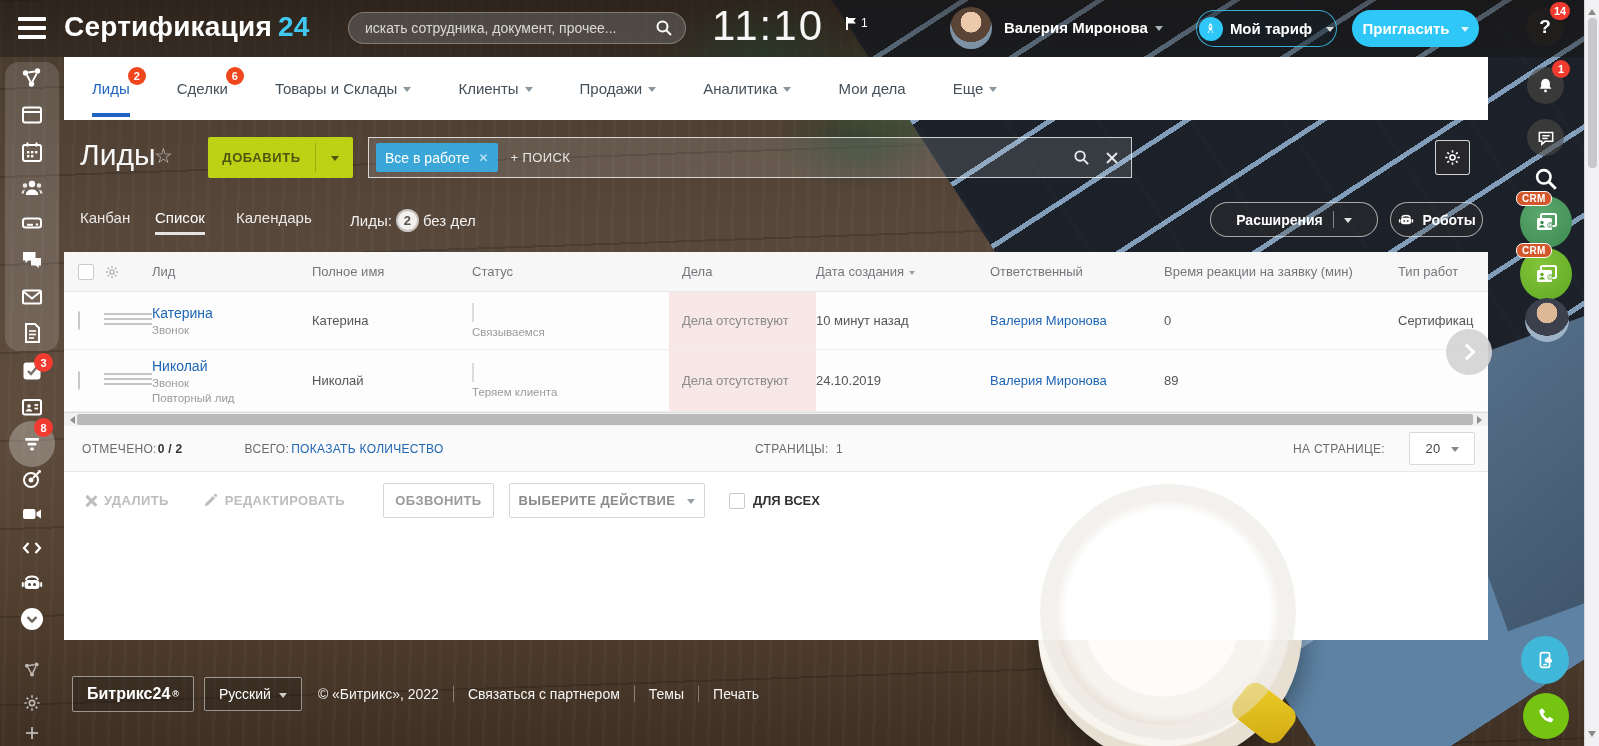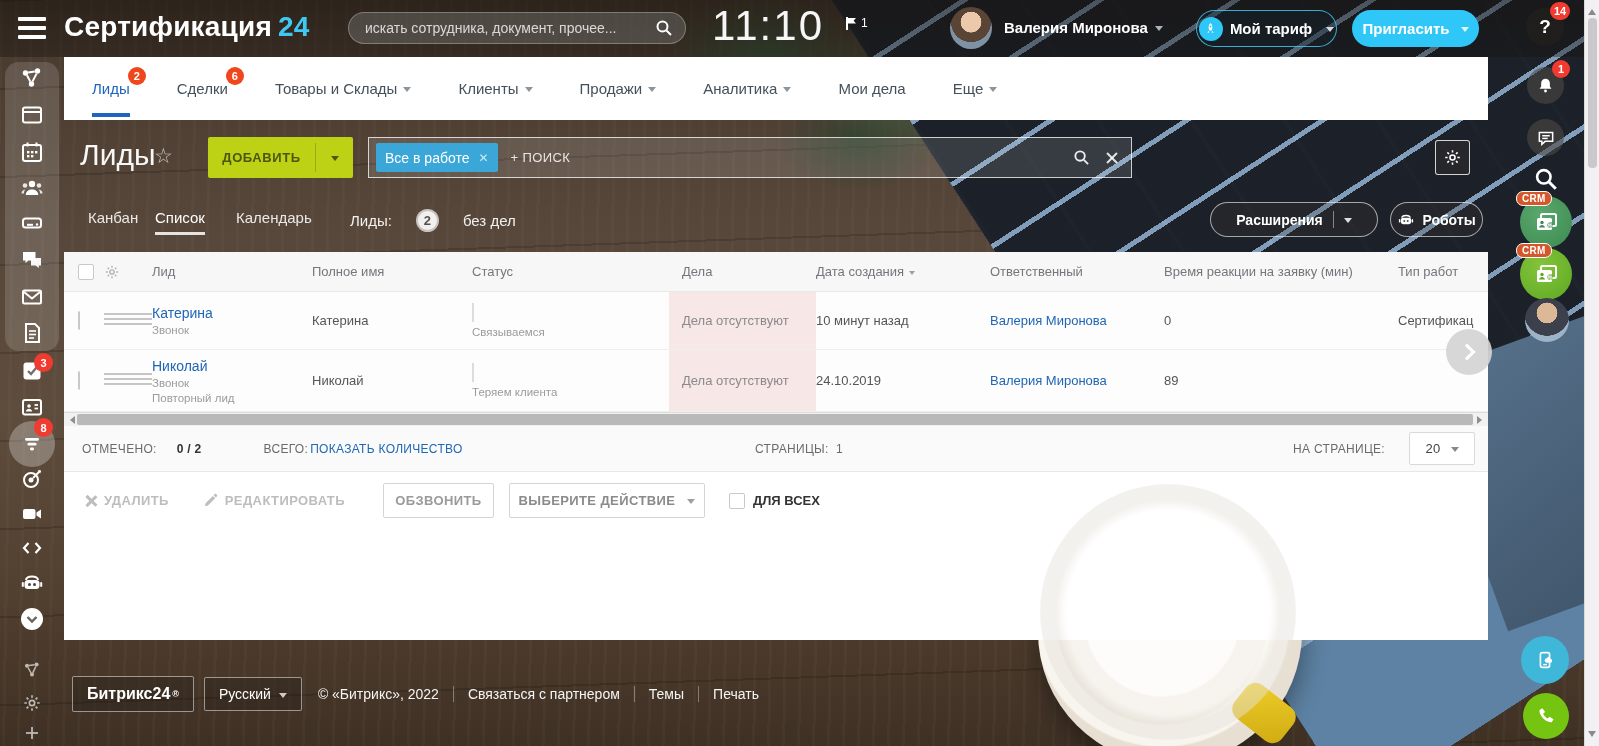--- a/index.html
+++ b/index.html
@@ -131,21 +131,21 @@
   .f-x::before, .f-x::after { content:""; position:absolute; left:6px; top:0; width:2px; height:14px; background:rgba(255,255,255,.85); }
   .f-x::before { transform:rotate(45deg); } .f-x::after { transform:rotate(-45deg); }
   .gear-btn { position:absolute; left:1371px; top:20px; width:35px; height:35px; border:1px solid rgba(255,255,255,.8);
     border-radius:3px; background:rgba(70,60,50,.25); display:flex; align-items:center; justify-content:center; cursor:pointer; }
 
   
   .tabs { position:absolute; left:0; top:139px; width:100%; height:47px; }
   .tab { position:absolute; top:13px; font-size:15px; color:rgba(255,255,255,.88); cursor:pointer; }
   .tab.active { color:#fff; }
   .tab.active::after { content:""; position:absolute; left:0; bottom:-9px; width:100%; height:3px; background:rgba(255,255,255,.85); }
-  .counter-wrap { position:absolute; left:286px; top:13px; display:flex; align-items:center; gap:24px; color:rgba(255,255,255,.92); font-size:15px; }
+  .counter-wrap { position:absolute; left:286px; top:13px; display:flex; align-items:center; gap:4px; color:rgba(255,255,255,.92); font-size:15px; }
   .counter-circle { width:23px; height:23px; border-radius:50%; background:rgba(255,255,255,.92); color:#55504a; font-size:13px;
     font-weight:bold; display:flex; align-items:center; justify-content:center; border:2px solid rgba(120,110,100,.35); }
   .tab-pill { position:absolute; top:6px; height:35px; border:1px solid rgba(255,255,255,.6); border-radius:18px;
     background:rgba(70,60,52,.22); color:#fff; font-size:14px; font-weight:bold; display:flex; align-items:center;
     justify-content:center; cursor:pointer; }
   .ext-pill { left:1146px; width:168px; gap:10px; }
   .ext-div { width:1px; height:17px; background:rgba(255,255,255,.45); }
   .rob-pill { left:1326px; width:93px; gap:7px; font-weight:bold; }
 
   
@@ -176,21 +176,21 @@
   
   .hscroll { position:absolute; left:0; bottom:0; width:100%; height:14px; background:#f1f1f1; border-top:1px solid #ddd; }
   .hs-left, .hs-right { position:absolute; top:3px; width:0; height:0; border:4px solid transparent; }
   .hs-left { left:2px; border-right:5px solid #8e8e8e; }
   .hs-right { right:2px; border-left:5px solid #8e8e8e; }
   .hs-thumb { position:absolute; left:13px; top:1px; height:11px; width:1396px; background:#b9b9b9; border-radius:2px; }
 
   
   .pager { position:absolute; left:0; top:369px; width:100%; height:46px; background:#fafafa;
     border-bottom:1px solid #e7e7e7; display:flex; align-items:center; font-size:12px; color:#6b6b6b; letter-spacing:.3px; }
-  .pg-marked { margin-left:18px; } .pg-bold { color:#333; font-weight:bold; margin-left:20px; }
+  .pg-marked { margin-left:18px; } .pg-bold { color:#333; font-weight:bold; margin-left:1px; }
   .pg-total { margin-left:62px; }
   .pg-link { color:#2067b5; margin-left:2px; text-decoration:none; cursor:pointer; }
   .pg-pages { position:absolute; left:691px; }
   .pg-right { position:absolute; right:13px; display:flex; align-items:center; gap:24px; }
   .pp-select { width:66px; height:33px; background:#fff; border:1px solid #d9d9d9; border-radius:2px; display:flex;
     align-items:center; justify-content:center; gap:10px; font-size:13px; color:#444; cursor:pointer; }
   .pp-select .crt { border-top-color:#888; margin:0; }
 
   
   .actions { position:absolute; left:0; top:415px; width:100%; height:57px; background:#fff; display:flex; align-items:center; }
@@ -516,21 +516,21 @@
       </div>
       <div class="gear-btn">
         <svg width="19" height="19" viewBox="0 0 24 24" fill="none" stroke="#fff" stroke-width="2">
             <circle cx="12" cy="12" r="3.2"></circle>
             <path d="M12 2.8v3M12 18.2v3M2.8 12h3M18.2 12h3M5.5 5.5l2.1 2.1M16.4 16.4l2.1 2.1M18.5 5.5l-2.1 2.1M7.6 16.4l-2.1 2.1"></path>
           </svg>
       </div>
     </div>
 
     <div class="tabs">
-      <span class="tab" style="left:24px">Канбан</span>
+      <span class="tab" style="left:16px">Канбан</span>
       <span class="tab active" style="left:91px">Список</span>
       <span class="tab" style="left:172px">Календарь</span>
       <span class="counter-wrap">
         <span>Лиды:</span>
         <span class="counter-circle">2</span>
         <span>без дел</span>
       </span>
       <span class="tab-pill ext-pill">
         <span>Расширения</span>
           <span class="ext-div"></span>

